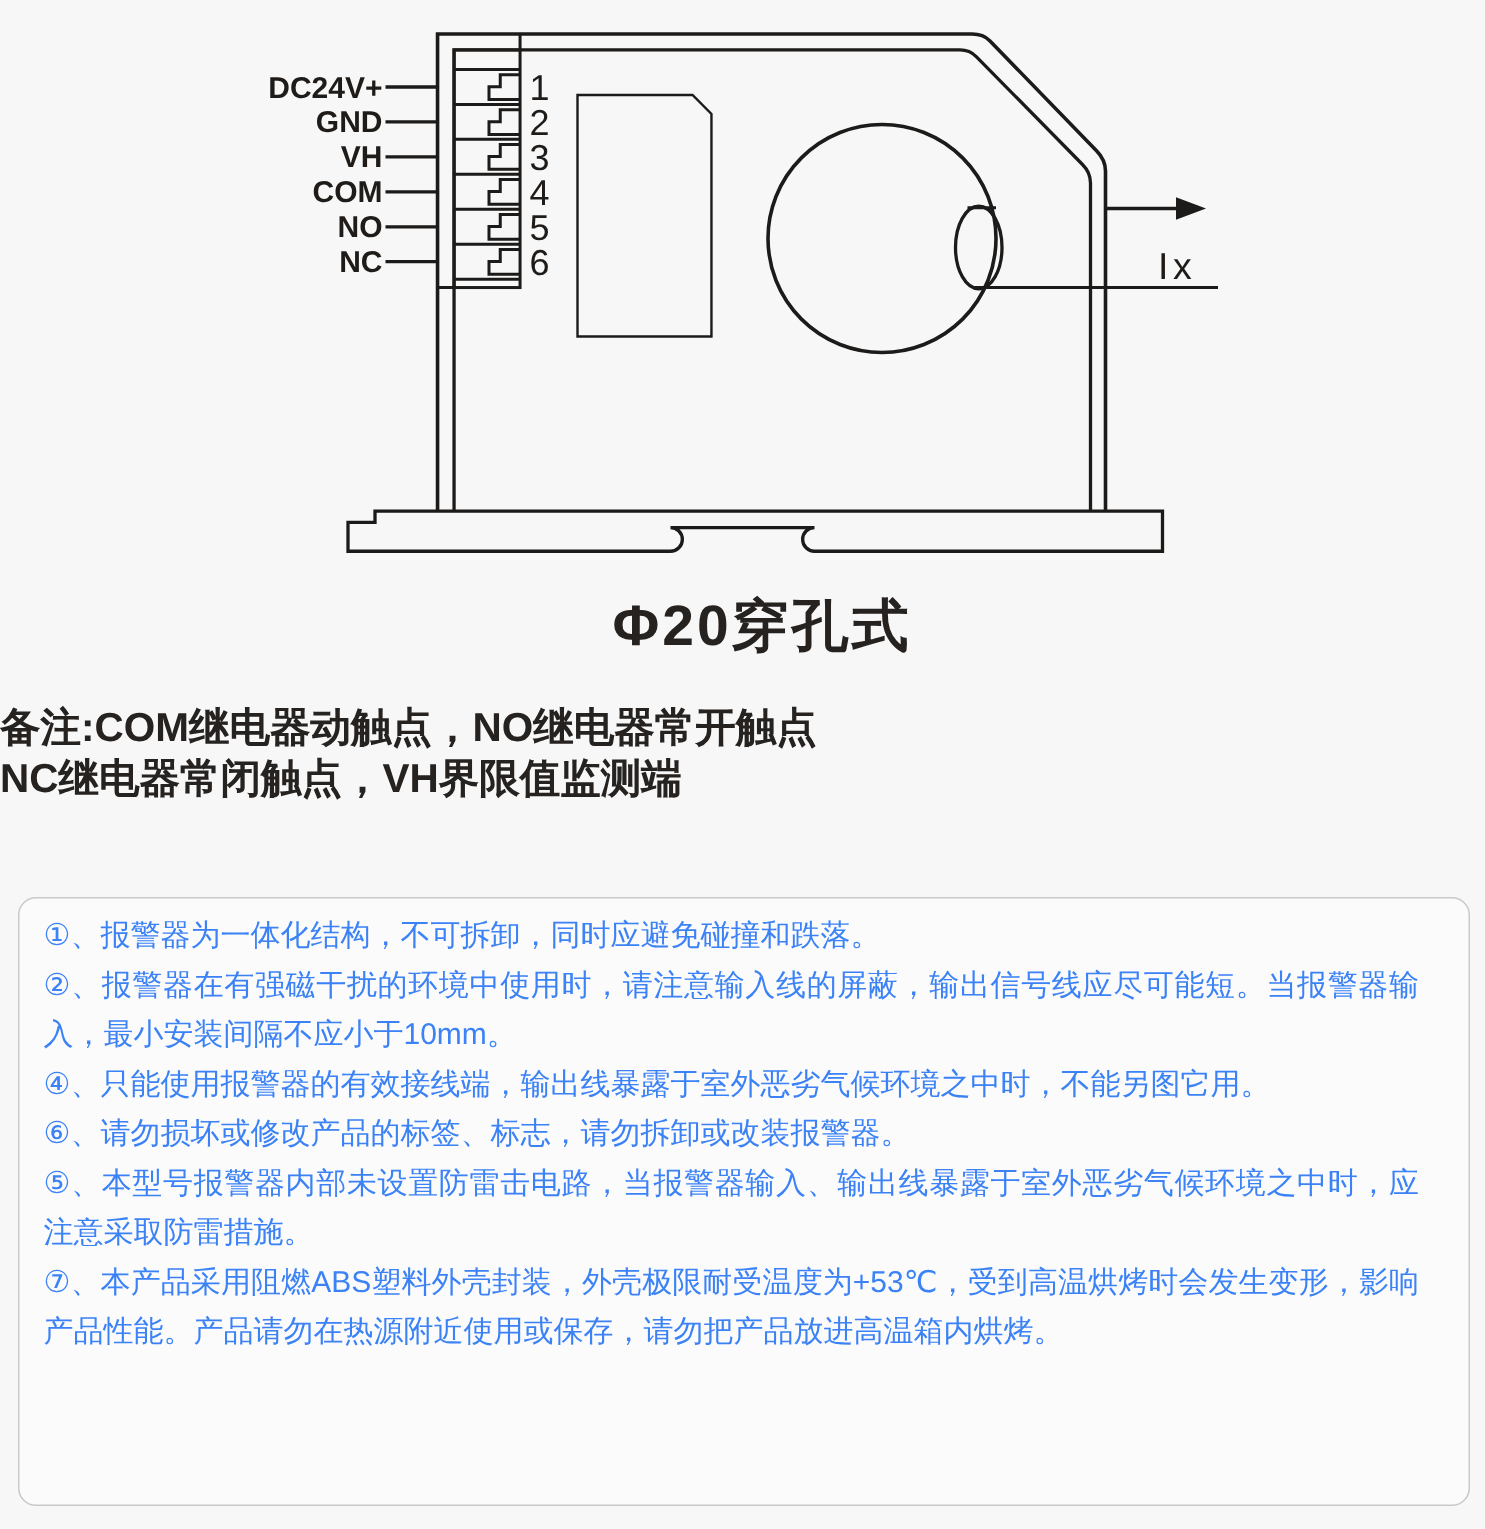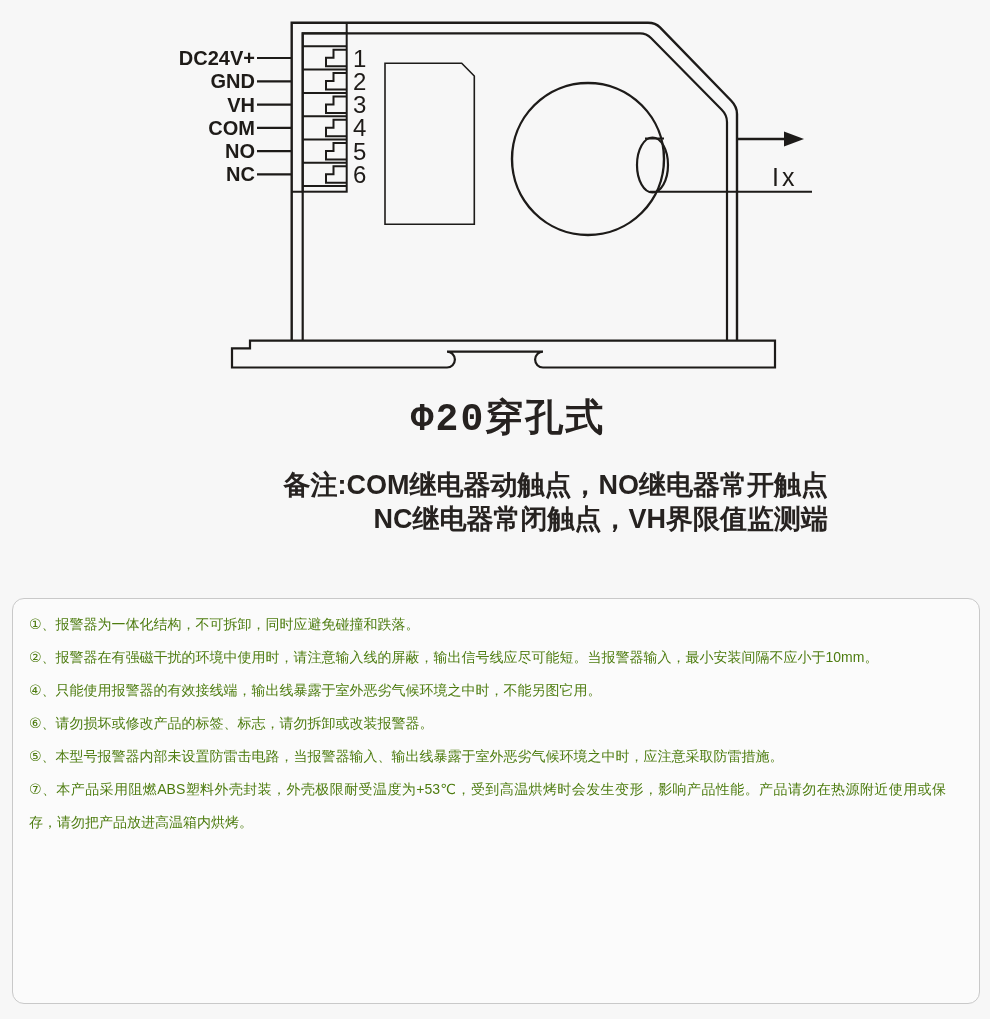--- a/index.html
+++ b/index.html
@@ -12,47 +12,47 @@
   }
   .page{position:relative;width:990px;height:1019px;overflow:hidden;}
 
   .diagram-wrap{position:absolute;top:0;left:0;width:990px;height:378px;}
 
   .diagram-title{
     position:absolute;top:392px;left:0;width:990px;
     text-align:center;
     font-size:38px;font-weight:600;letter-spacing:2px;
     color:#262220;
-    padding-left:26px;box-sizing:border-box;font-family:Liberation Mono, monospace;
+    padding-left:26px;box-sizing:border-box;
   }
 
   .remark{
     position:absolute;top:468px;left:0;width:828px;
-    text-align:right;
+    text-align:left;
     font-size:27px;font-weight:700;line-height:34px;
     color:#262220;
   }
 
   .notice-box{
     position:absolute;top:598px;left:12px;width:968px;height:406px;
     box-sizing:border-box;
     background:#fbfbfb;
     border:1px solid #c9c9c9;
     border-radius:12px;
   }
   .notice-title{
     margin-top:13px;
     text-align:center;
     font-size:31px;font-weight:400;letter-spacing:7px;
     color:#3a3a3a;
   }
   .notice-items{
     margin:9px 33px 0 16px;
-    font-size:14px;line-height:33px;
-    color:#4d7c0f;
+    font-size:20px;line-height:33px;
+    color:#3b82f6;
     text-align:justify;
   }
   .notice-items p{margin:0;}
 
   
   .ln{fill:none;stroke:#1d1b19;}
   .t-label{font-size:20px;font-weight:700;fill:#1e1b18;}
   .t-pin{font-size:24px;font-weight:400;fill:#1e1b18;}
   .t-ix{font-size:25px;font-weight:500;fill:#1e1b18;letter-spacing:3px;}
 </style>

